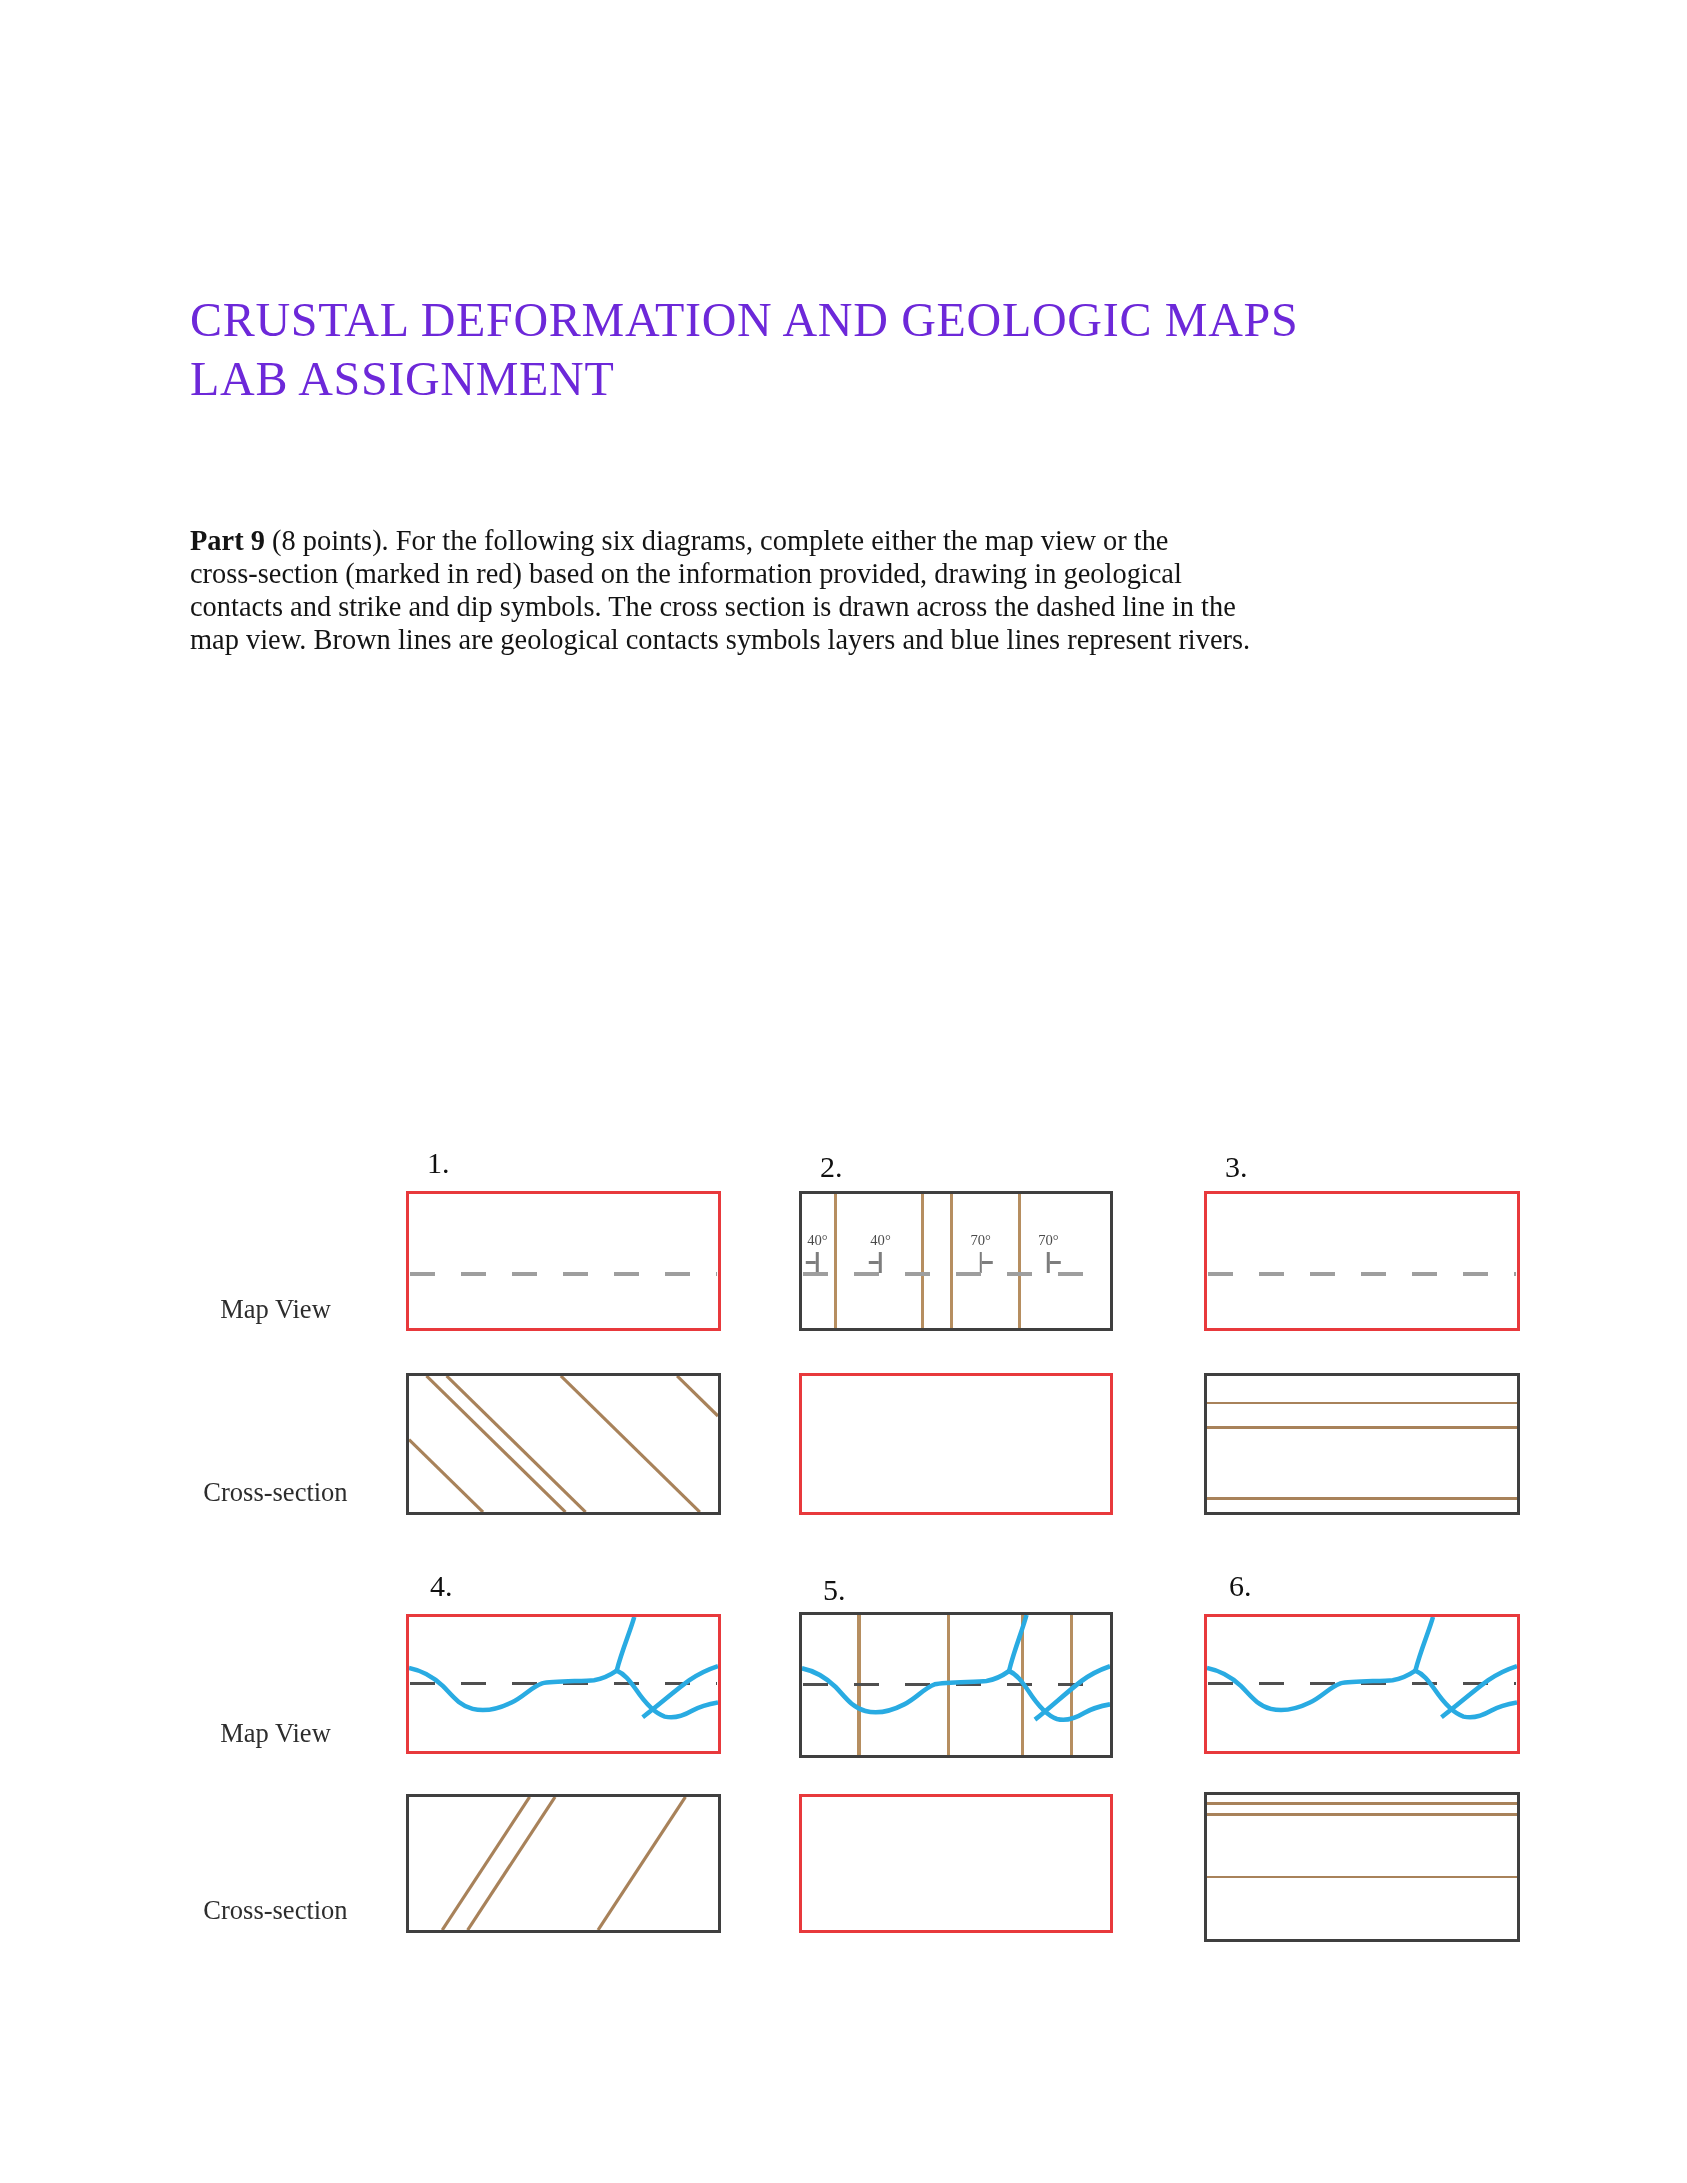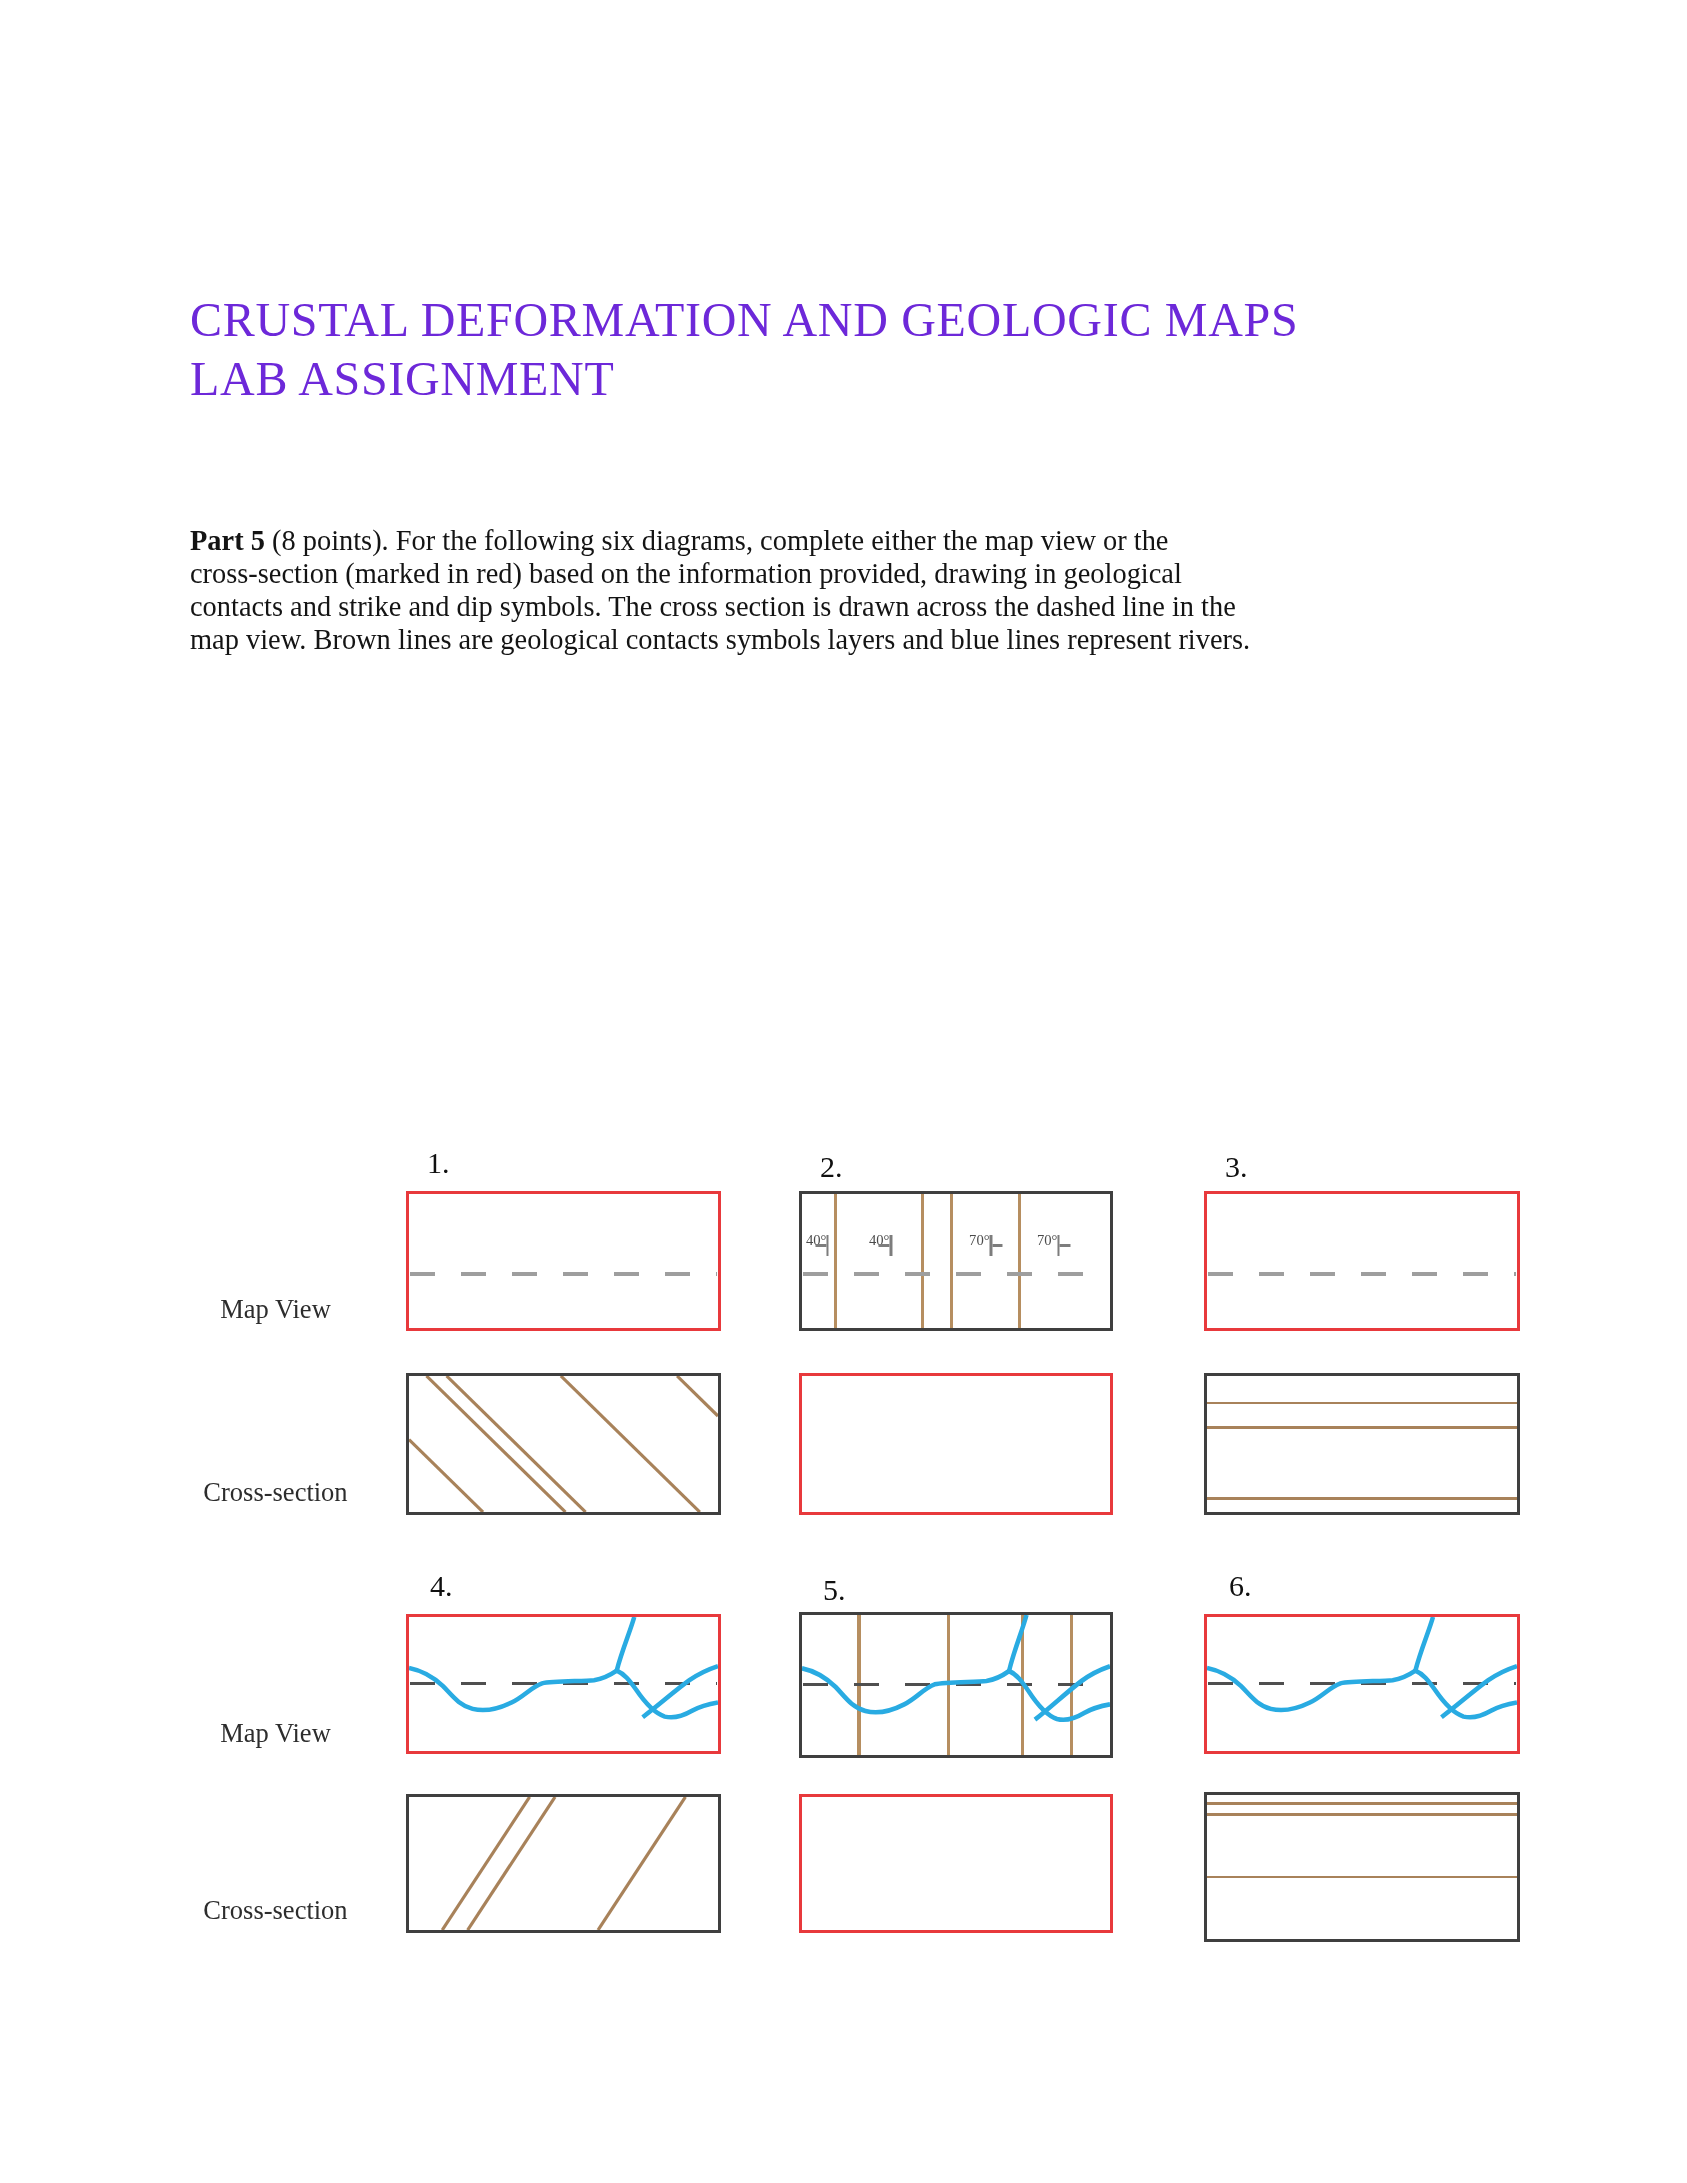--- a/index.html
+++ b/index.html
@@ -14,39 +14,39 @@
   .dnum{position:absolute;font-size:30px;color:#101010;}
   .box{position:absolute;box-sizing:border-box;background:#ffffff;}
   .box.red{border:3.3px solid #e8393c;}
   .box.black{border:3.3px solid #3f3f3f;}
   .dash{position:absolute;left:1.3px;right:1.3px;height:3.3px;}
   .dash.light{top:calc(60% - 2px);background:repeating-linear-gradient(90deg,#9e9e9e 0 25px,transparent 25px 51px);}
   .dash.dark{top:calc(50% - 2px);background:repeating-linear-gradient(90deg,#4f4f4f 0 25px,transparent 25px 51px);}
   .vline{position:absolute;top:0;bottom:0;width:3.3px;background:#b68e60;}
   .hline{position:absolute;left:0;right:0;height:2.6px;background:#a8825a;}
   .rsvg{position:absolute;left:0;top:0;width:100%;height:100%;}
-  .dip{position:absolute;transform:translateX(-50%);display:flex;flex-direction:row;}
+  .dip{position:absolute;transform:translateX(-50%);display:flex;flex-direction:column;align-items:center;}
   .dip .deg{font-size:14.6px;color:#4a4a4a;font-family:"Liberation Serif",serif;}
   .dipsym{position:relative;width:2.6px;height:21px;background:#7d7d7d;margin-top:3.3px;}
   .dipsym::after{content:"";position:absolute;top:50%;margin-top:-1.3px;width:10.6px;height:2.6px;background:#7d7d7d;}
   .dipsym.left::after{left:-10.6px;}
   .dipsym.right::after{left:2.6px;}
 </style>
 </head>
 <body>
 
 <div class="page">
 
   <div class="title">
     <div>CRUSTAL DEFORMATION AND GEOLOGIC MAPS</div>
     <div>LAB ASSIGNMENT</div>
   </div>
 
   <div class="intro">
-    <div><b>Part 5</b><span> (8 points).  For the following six diagrams, complete either the map view or the</span></div>
+    <div><b>Part 9</b><span> (8 points).  For the following six diagrams, complete either the map view or the</span></div>
     <div>cross-section (marked in red) based on the information provided, drawing in geological</div>
     <div>contacts and strike and dip symbols.  The cross section is drawn across the dashed line in the</div>
     <div>map view. Brown lines are geological contacts symbols layers and blue lines represent rivers.</div>
   </div>
 
   <div class="side-label" style="top:1246px;">Map View</div>
   <div class="side-label" style="top:1429px;">Cross-section</div>
   <div class="side-label" style="top:1670px;">Map View</div>
   <div class="side-label" style="top:1847px;">Cross-section</div>
 

